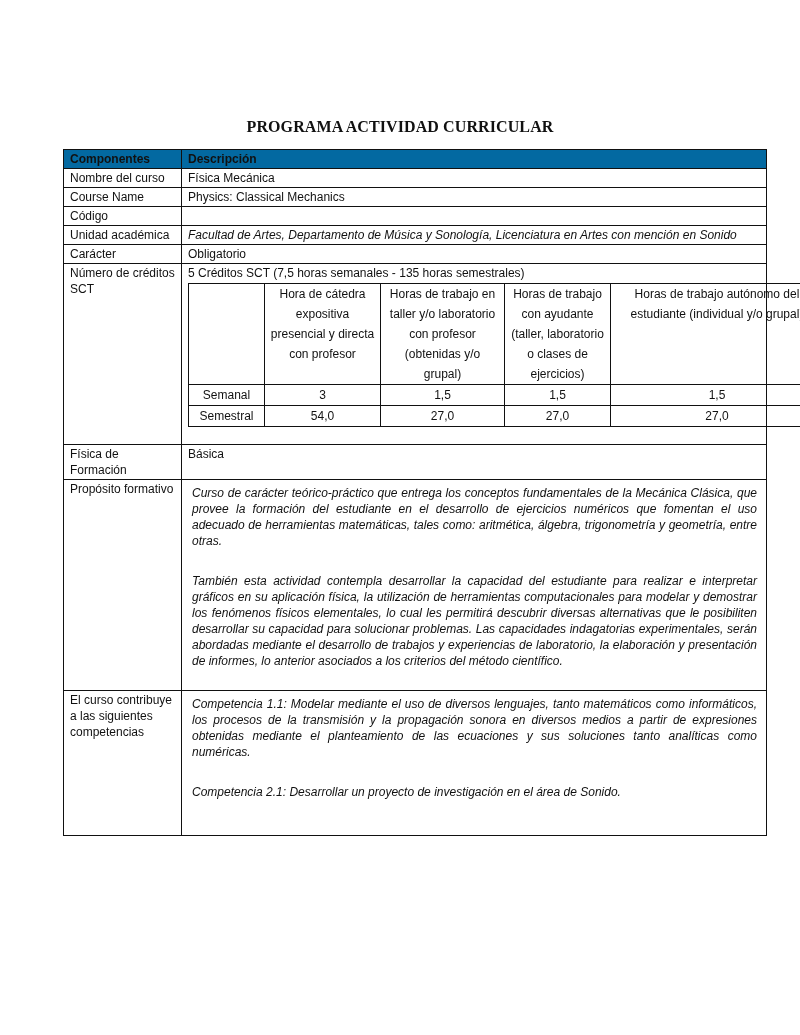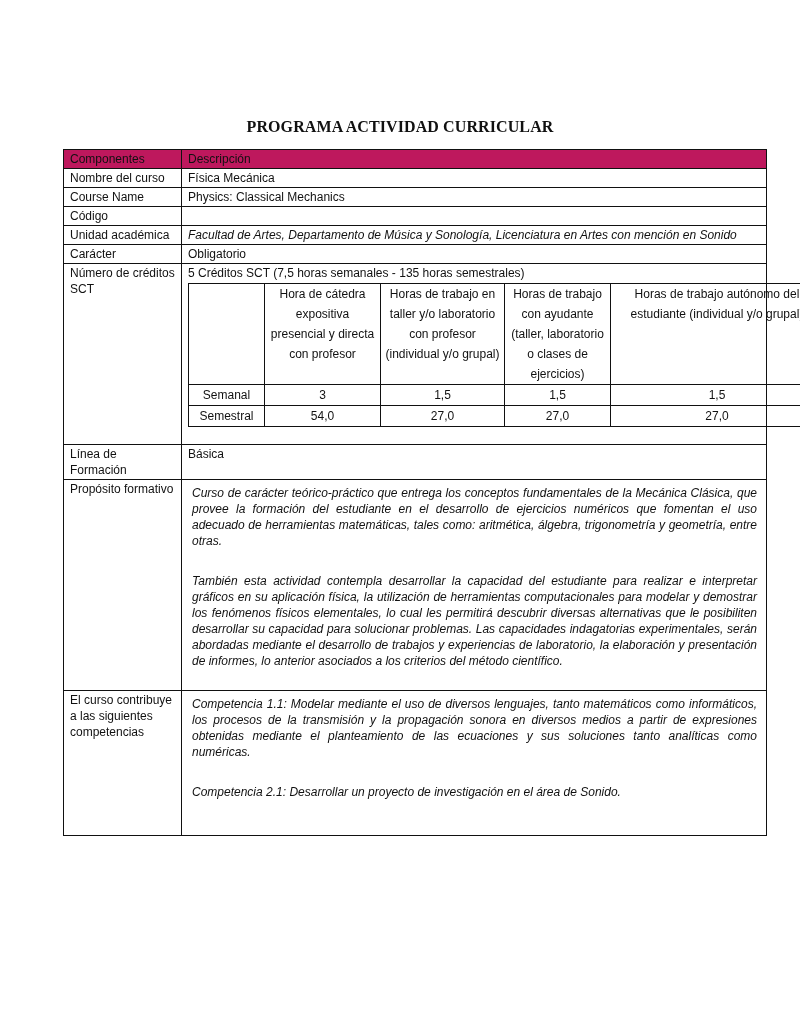--- a/index.html
+++ b/index.html
@@ -14,21 +14,21 @@
     }
     table.main {
       position: absolute; left: 63px; top: 149px; width: 704px;
       border-collapse: collapse; font-size: 12px; line-height: 16px;
       table-layout: fixed;
     }
     table.main td {
       border: 1.5px solid #111; vertical-align: top; padding: 1px 5px 1px 6px;
     }
     table.main td.label { width: 106px; }
-    table.main tr.header td { background: #be185d; font-weight: normal; }
+    table.main tr.header td { background: #0369a1; font-weight: bold; }
     .justify { text-align: justify; font-style: italic; }
     .italic { font-style: italic; }
     .para { margin: 4px; }
     .gap { height: 16px; }
     table.inner {
       border-collapse: collapse; margin: 2px 0 16px 0; width: 636px;
       font-size: 12px; line-height: 20px; table-layout: fixed;
     }
     table.inner td {
       border: 1.5px solid #111; text-align: center; vertical-align: top;
@@ -80,21 +80,21 @@
           <col style="width:76px">
               <col style="width:116px">
               <col style="width:124px">
               <col style="width:106px">
               <col>
         </colgroup>
         <tbody>
               <tr>
           <td></td>
           <td>Hora de cátedra expositiva presencial y directa con profesor</td>
-          <td>Horas de trabajo en taller y/o laboratorio con profesor (individual y/o grupal)</td>
+          <td>Horas de trabajo en taller y/o laboratorio con profesor (obtenidas y/o grupal)</td>
           <td>Horas de trabajo con ayudante (taller, laboratorio o clases de ejercicios)</td>
           <td>Horas de trabajo autónomo del estudiante (individual y/o grupal)</td>
         </tr>
         <tr class="data">
           <td>Semanal</td>
           <td>3</td>
           <td>1,5</td>
           <td>1,5</td>
           <td>1,5</td>
         </tr>
@@ -103,21 +103,21 @@
           <td>54,0</td>
           <td>27,0</td>
           <td>27,0</td>
           <td>27,0</td>
         </tr>
       </tbody>
           </table>
     </td>
   </tr>
   <tr>
-    <td>Línea de Formación</td>
+    <td>Física de Formación</td>
     <td>Básica</td>
   </tr>
   <tr>
     <td>Propósito formativo</td>
     <td class="justify" style="padding-bottom:17px;">
       <p class="para">Curso de carácter teórico-práctico que entrega los  conceptos fundamentales de la  Mecánica Clásica, que  provee la formación del estudiante en el desarrollo de ejercicios numéricos que fomentan el uso adecuado de herramientas matemáticas, tales como: aritmética, álgebra, trigonometría y geometría, entre otras.</p>
       <div class="gap"></div>
       <p class="para">También esta actividad contempla   desarrollar la capacidad del estudiante para realizar e interpretar gráficos en su aplicación física, la utilización de herramientas computacionales  para modelar y demostrar  los fenómenos físicos elementales, lo cual les permitirá descubrir diversas alternativas que le posibiliten desarrollar su capacidad para solucionar problemas.  Las capacidades indagatorias experimentales,  serán abordadas  mediante el desarrollo de trabajos y experiencias de laboratorio, la elaboración y presentación de informes,  lo anterior  asociados a los  criterios  del método científico.</p>
     </td>
   </tr>

